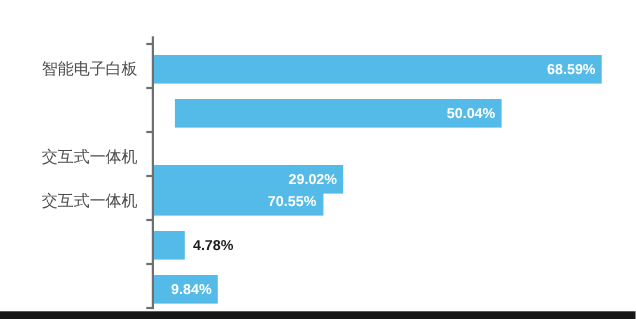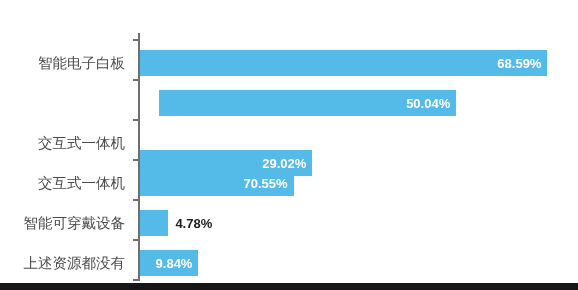--- a/index.html
+++ b/index.html
@@ -119,22 +119,20 @@
 </head>
 <body>
 
 <div id="chart-root">
 
 
   <div id="y-axis-labels">
       <div class="y-cat-label" style="top: 17px;">智能电子白板</div>
       <div class="y-cat-label" style="top: 97px;">交互式一体机</div>
       <div class="y-cat-label" style="top: 137px;">交互式一体机</div>
-      <div class="y-cat-label" style="top: 177px;">智能可穿戴设备</div>
-      <div class="y-cat-label" style="top: 217px;">上述资源都没有</div>
     </div>
 
   <div id="plot-area">
     <div id="y-axis-line"></div>
     <div id="y-ticks">
         <div class="y-tick" style="top: 6px;"></div>
         <div class="y-tick" style="top: 46px;"></div>
         <div class="y-tick" style="top: 86px;"></div>
         <div class="y-tick" style="top: 126px;"></div>
         <div class="y-tick" style="top: 166px;"></div>

